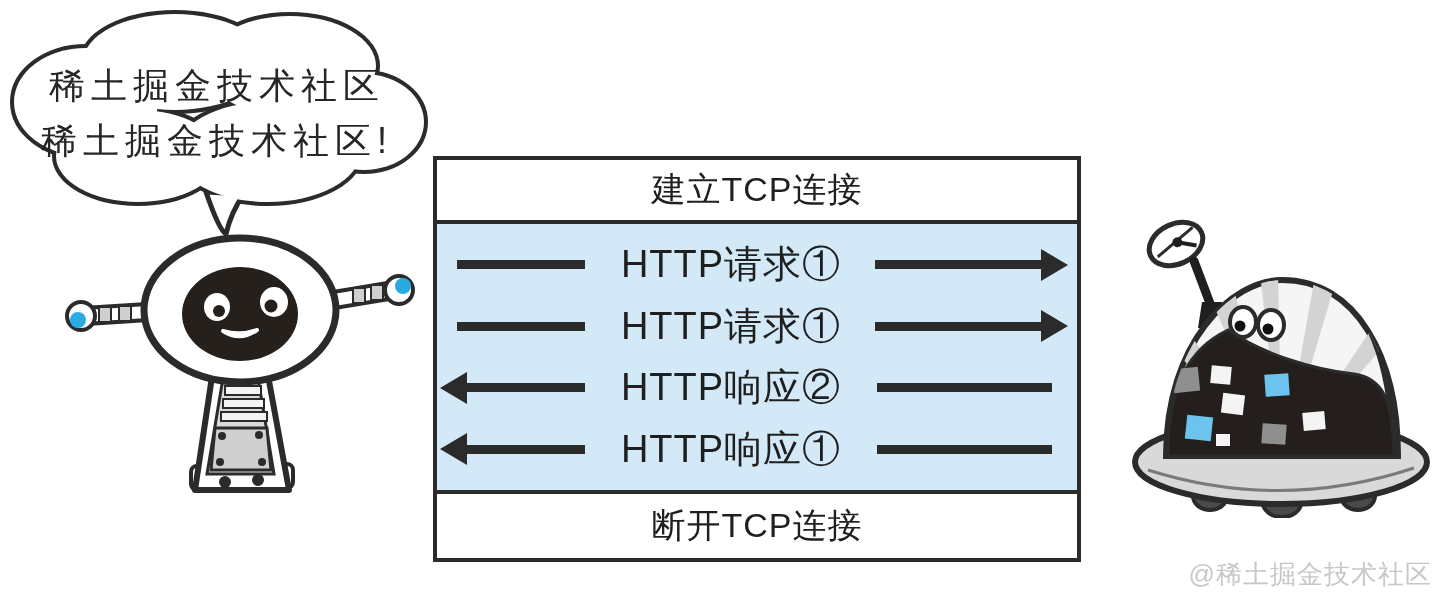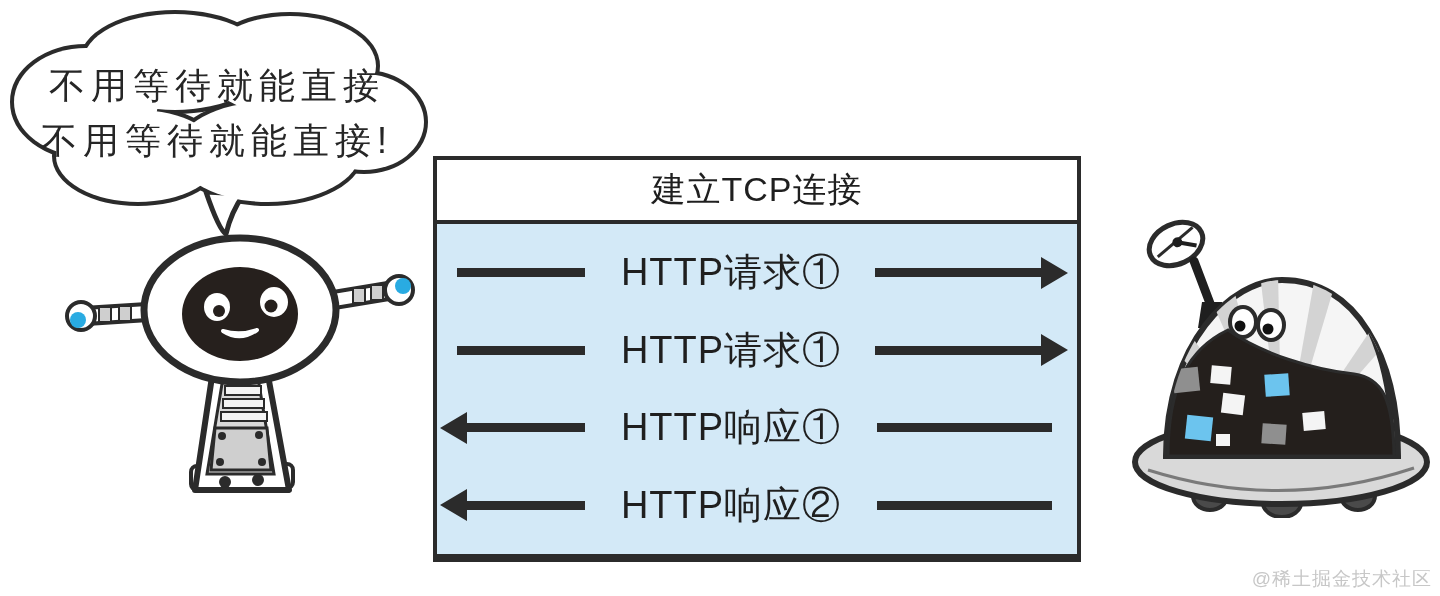--- a/index.html
+++ b/index.html
@@ -53,21 +53,21 @@
   .arrow { display:flex; align-items:center; }
   .arrow-r { width:193px; }
   .arrow-l { width:145px; margin-left:3px; }
   .shaft { flex:1 1 auto; height:9px; background:#2b2b2b; }
   .head { width:0; height:0; border-top:16px solid transparent; border-bottom:16px solid transparent; flex:0 0 auto; }
   .head-r { border-left:27px solid #2b2b2b; }
   .head-l { border-right:27px solid #2b2b2b; }
 
   
   .watermark {
-    position:absolute; right:8px; bottom:4px; font-size:19px;
+    position:absolute; right:8px; bottom:4px; font-size:26px;
     color:#c7c7c7; letter-spacing:1px;
   }
 </style>
 </head>
 <body>
 
 <div class="stage">
 
   <div class="bubble">
     <svg width="438" height="242" viewBox="0 0 438 242">
@@ -83,22 +83,22 @@
       <g fill="#ffffff" stroke="none">
         <ellipse cx="86" cy="102" rx="72" ry="54"></ellipse>
         <ellipse cx="175" cy="62" rx="92" ry="48"></ellipse>
         <ellipse cx="290" cy="66" rx="86" ry="50"></ellipse>
         <ellipse cx="364" cy="122" rx="60" ry="48"></ellipse>
         <ellipse cx="268" cy="152" rx="92" ry="50"></ellipse>
         <ellipse cx="138" cy="156" rx="82" ry="46"></ellipse>
       </g>
     </svg>
     <div class="bubble-text">
-      <div>不用等待就能直接</div>
-      <div>不用等待就能直接!</div>
+      <div>稀土掘金技术社区</div>
+      <div>稀土掘金技术社区!</div>
     </div>
   </div>
 
   <svg class="client-robot" width="370" height="272" viewBox="0 0 370 272">
 
     <rect x="136" y="236" width="18" height="24" rx="6" fill="#ffffff" stroke="#2b2b2b" stroke-width="4"></rect>
     <rect x="220" y="234" width="18" height="24" rx="6" fill="#ffffff" stroke="#2b2b2b" stroke-width="4"></rect>
 
     <path d="M158,140 L212,140 L234,260 L140,260 Z" fill="#ffffff" stroke="#2b2b2b" stroke-width="6" stroke-linejoin="round"></path>
     <path d="M168,148 L203,148 L219,244 L152,244 Z" fill="#dadada" stroke="#2b2b2b" stroke-width="3"></path>
@@ -165,39 +165,42 @@
         </div>
       </div>
 
       <div class="msg-row">
         <div class="cell cell-l">
           <div class="arrow arrow-l">
               <div class="head head-l"></div>
               <div class="shaft"></div>
             </div>
         </div>
-        <div class="msg-label">HTTP响应①</div>
+        <div class="msg-label">HTTP响应②</div>
         <div class="cell cell-r">
             <div class="bar bar-res-tail"></div>
           </div>
       </div>
 
       <div class="msg-row">
         <div class="cell cell-l">
           <div class="arrow arrow-l">
               <div class="head head-l"></div>
               <div class="shaft"></div>
             </div>
         </div>
-        <div class="msg-label">HTTP响应②</div>
+        <div class="msg-label">HTTP响应①</div>
         <div class="cell cell-r">
             <div class="bar bar-res-tail"></div>
           </div>
       </div>
 
+    </div>
+    <div class="flow-cap">
+      <span>断开TCP连接</span>
     </div>
   </div>
 
   <svg class="server-robot" width="330" height="312" viewBox="0 0 330 312">
     <defs>
       <clipPath id="domeClip">
           <path d="M56,250 C56,136 122,74 172,74 C246,74 288,150 288,250 Z"></path>
         </clipPath>
     </defs>
 

